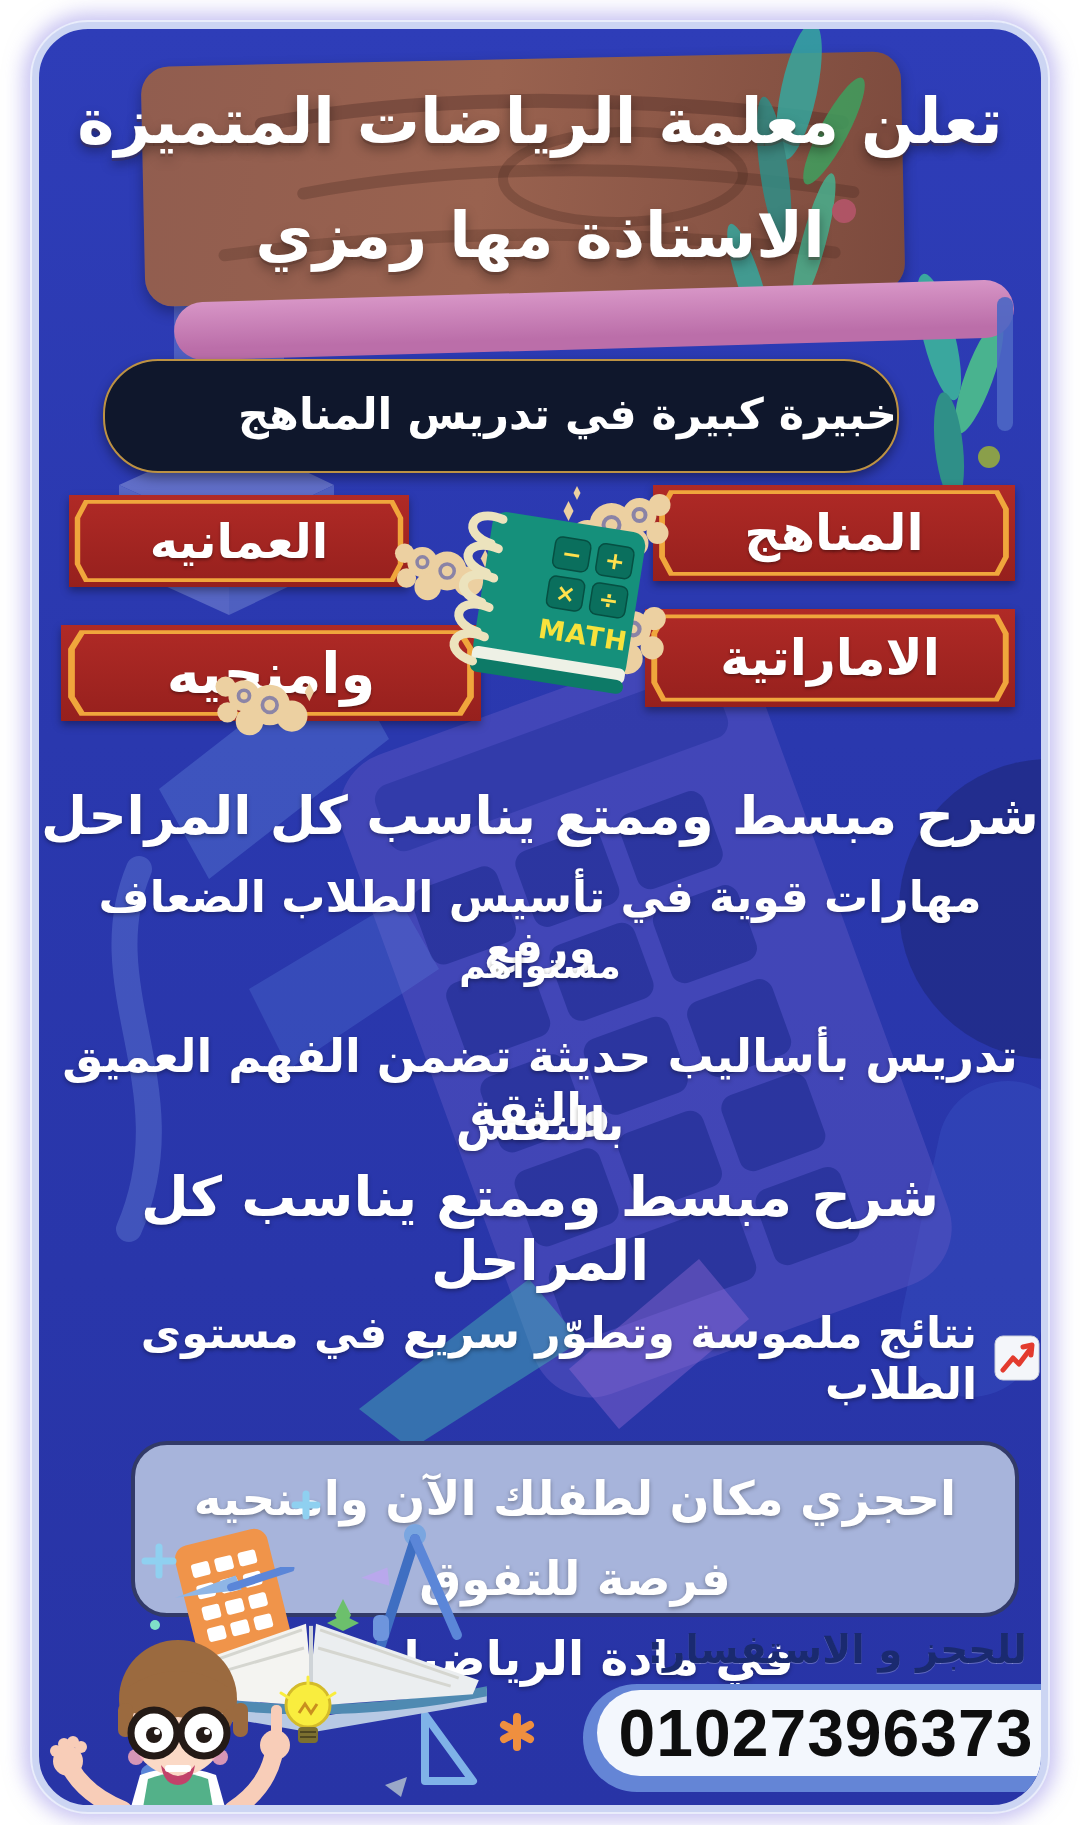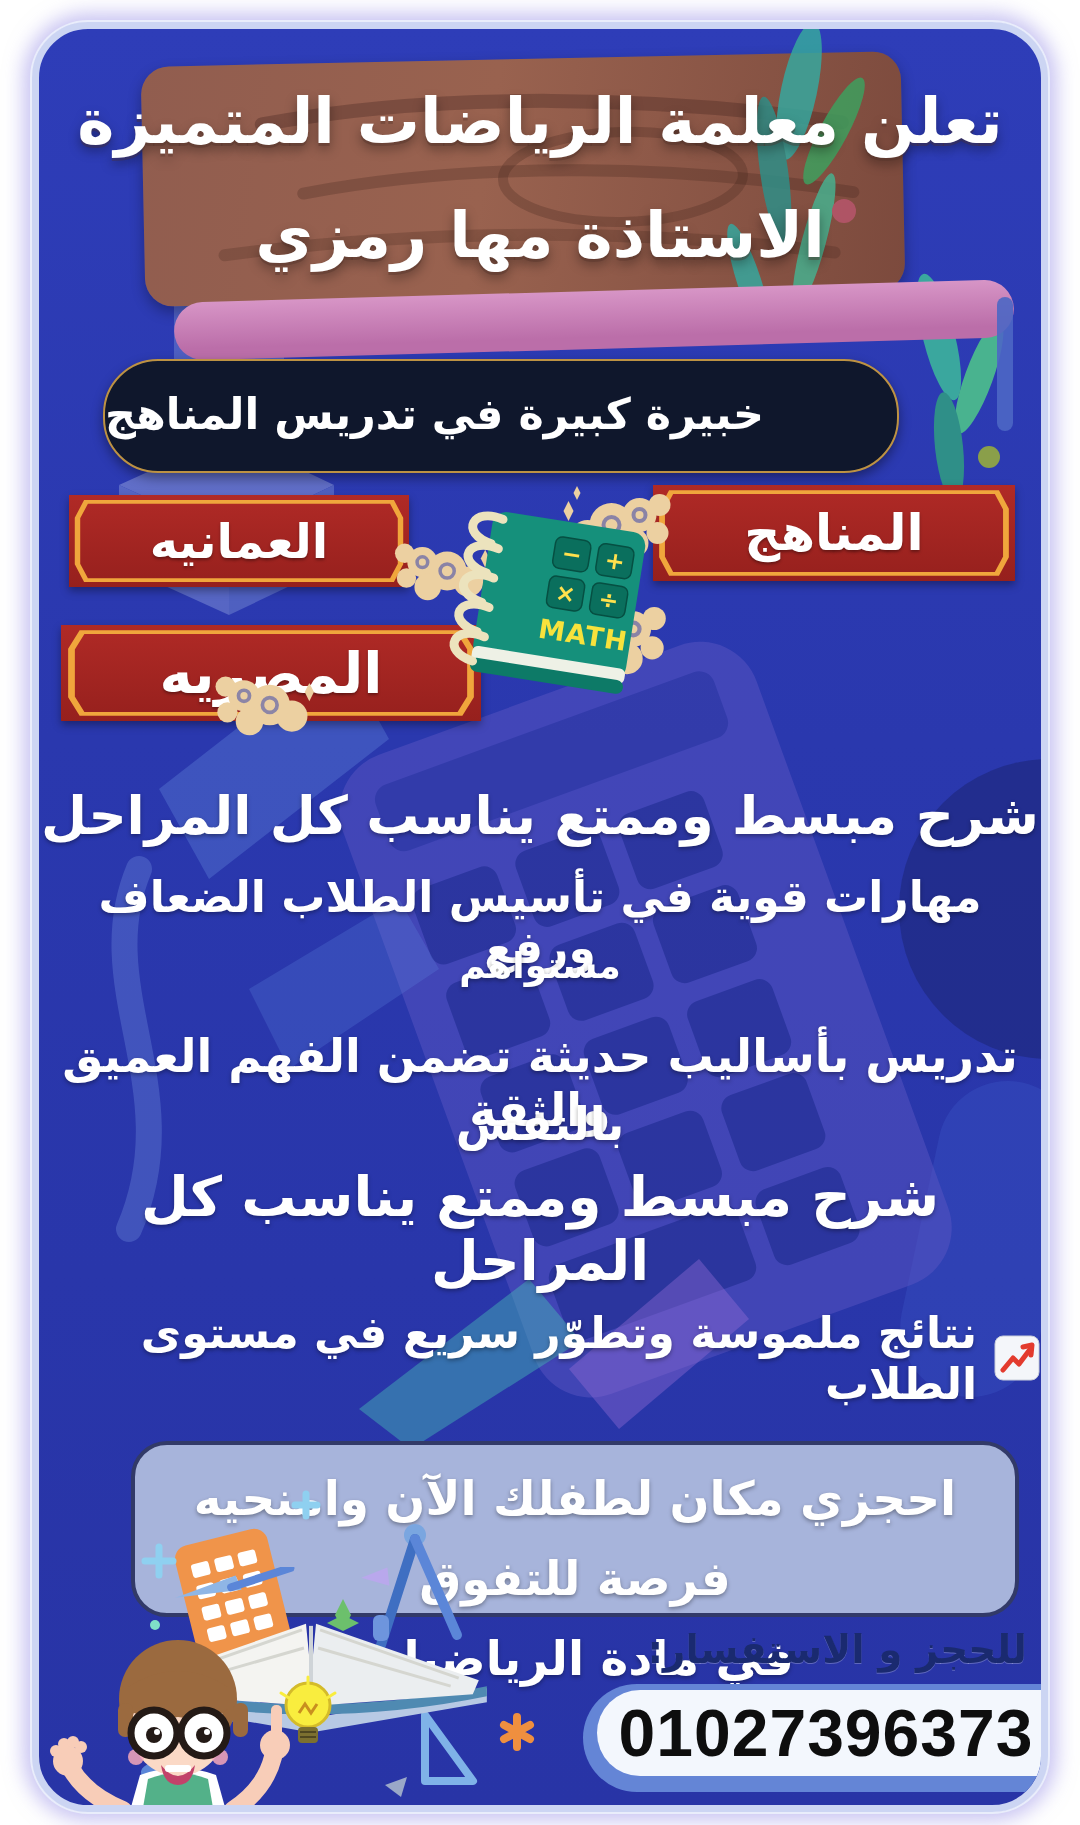--- a/index.html
+++ b/index.html
@@ -21,21 +21,21 @@
   #plank{left:104px;top:30px;width:760px;height:240px;border-radius:28px;
          background:linear-gradient(100deg,#915d4f 0%,#99624f 45%,#7c4a3d 100%);
          transform:rotate(-1.2deg);box-shadow:0 6px 14px rgba(0,0,0,.3);}
   #pink-bar{left:135px;top:262px;width:840px;height:58px;border-radius:30px;
             background:linear-gradient(180deg,#d795c6 0%,#bb6ea9 80%);
             transform:rotate(-1.6deg);}
   .title{left:0;width:100%;text-align:center;color:#fff;font-weight:bold;direction:rtl;
          font-size:63px;text-shadow:0 3px 0 rgba(80,50,40,.35),0 6px 12px rgba(0,0,0,.35);}
   #badge{left:64px;top:330px;width:792px;height:110px;border-radius:55px;
          background:#0f172c;border:2px solid #bd9243;box-shadow:0 5px 12px rgba(0,0,0,.4);}
-  #badge span{display:block;line-height:106px;text-align:left;color:#fff;font-weight:bold;
+  #badge span{display:block;line-height:106px;text-align:right;color:#fff;font-weight:bold;
          font-size:43px;direction:rtl;}
   #scroll-thumb{left:958px;top:268px;width:16px;height:134px;border-radius:8px;
          background:#4c67c4;opacity:.9;}
   
   .ribbon{position:absolute;background:linear-gradient(180deg,#b02a26,#96201d);
           box-shadow:0 4px 8px rgba(0,0,0,.35);}
   .ribbon svg{position:absolute;left:0;top:0;width:100%;height:100%;}
   .ribbon .rb-text{position:absolute;left:0;top:0;width:100%;height:100%;display:flex;
           align-items:center;justify-content:center;color:#fff;font-weight:bold;direction:rtl;
           text-shadow:0 2px 3px rgba(0,0,0,.35);}
@@ -158,21 +158,27 @@
   <div class="ribbon" style="left:614px;top:456px;width:362px;height:96px">
     <svg viewBox="0 0 100 40" preserveAspectRatio="none">
       <polygon points="5,3 95,3 97.5,10 97.5,30 95,37 5,37 2.5,30 2.5,10" fill="none" stroke="#f0a63c" stroke-width="1.6"></polygon>
     </svg>
     <span class="rb-text" style="font-size:50px">المناهج</span>
   </div>
   <div class="ribbon" style="left:22px;top:596px;width:420px;height:96px">
     <svg viewBox="0 0 100 40" preserveAspectRatio="none">
       <polygon points="5,3 95,3 97.5,10 97.5,30 95,37 5,37 2.5,30 2.5,10" fill="none" stroke="#f0a63c" stroke-width="1.6"></polygon>
     </svg>
-    <span class="rb-text" style="font-size:56px">المصريه</span>
+    <span class="rb-text" style="font-size:56px">وامنحيه</span>
+  </div>
+  <div class="ribbon" style="left:606px;top:580px;width:370px;height:98px">
+    <svg viewBox="0 0 100 40" preserveAspectRatio="none">
+      <polygon points="5,3 95,3 97.5,10 97.5,30 95,37 5,37 2.5,30 2.5,10" fill="none" stroke="#f0a63c" stroke-width="1.6"></polygon>
+    </svg>
+    <span class="rb-text" style="font-size:50px">الاماراتية</span>
   </div>
 
   <svg class="cloud" style="left:508px;top:446px;width:135px;height:100px" viewBox="0 0 130 100">
     <g fill="#ecd0a1">
           <circle cx="38" cy="62" r="17"></circle>
           <circle cx="62" cy="50" r="22"></circle>
           <circle cx="90" cy="40" r="17"></circle>
           <circle cx="110" cy="30" r="11"></circle>
           <circle cx="84" cy="68" r="15"></circle>
           <circle cx="108" cy="58" r="11"></circle>

